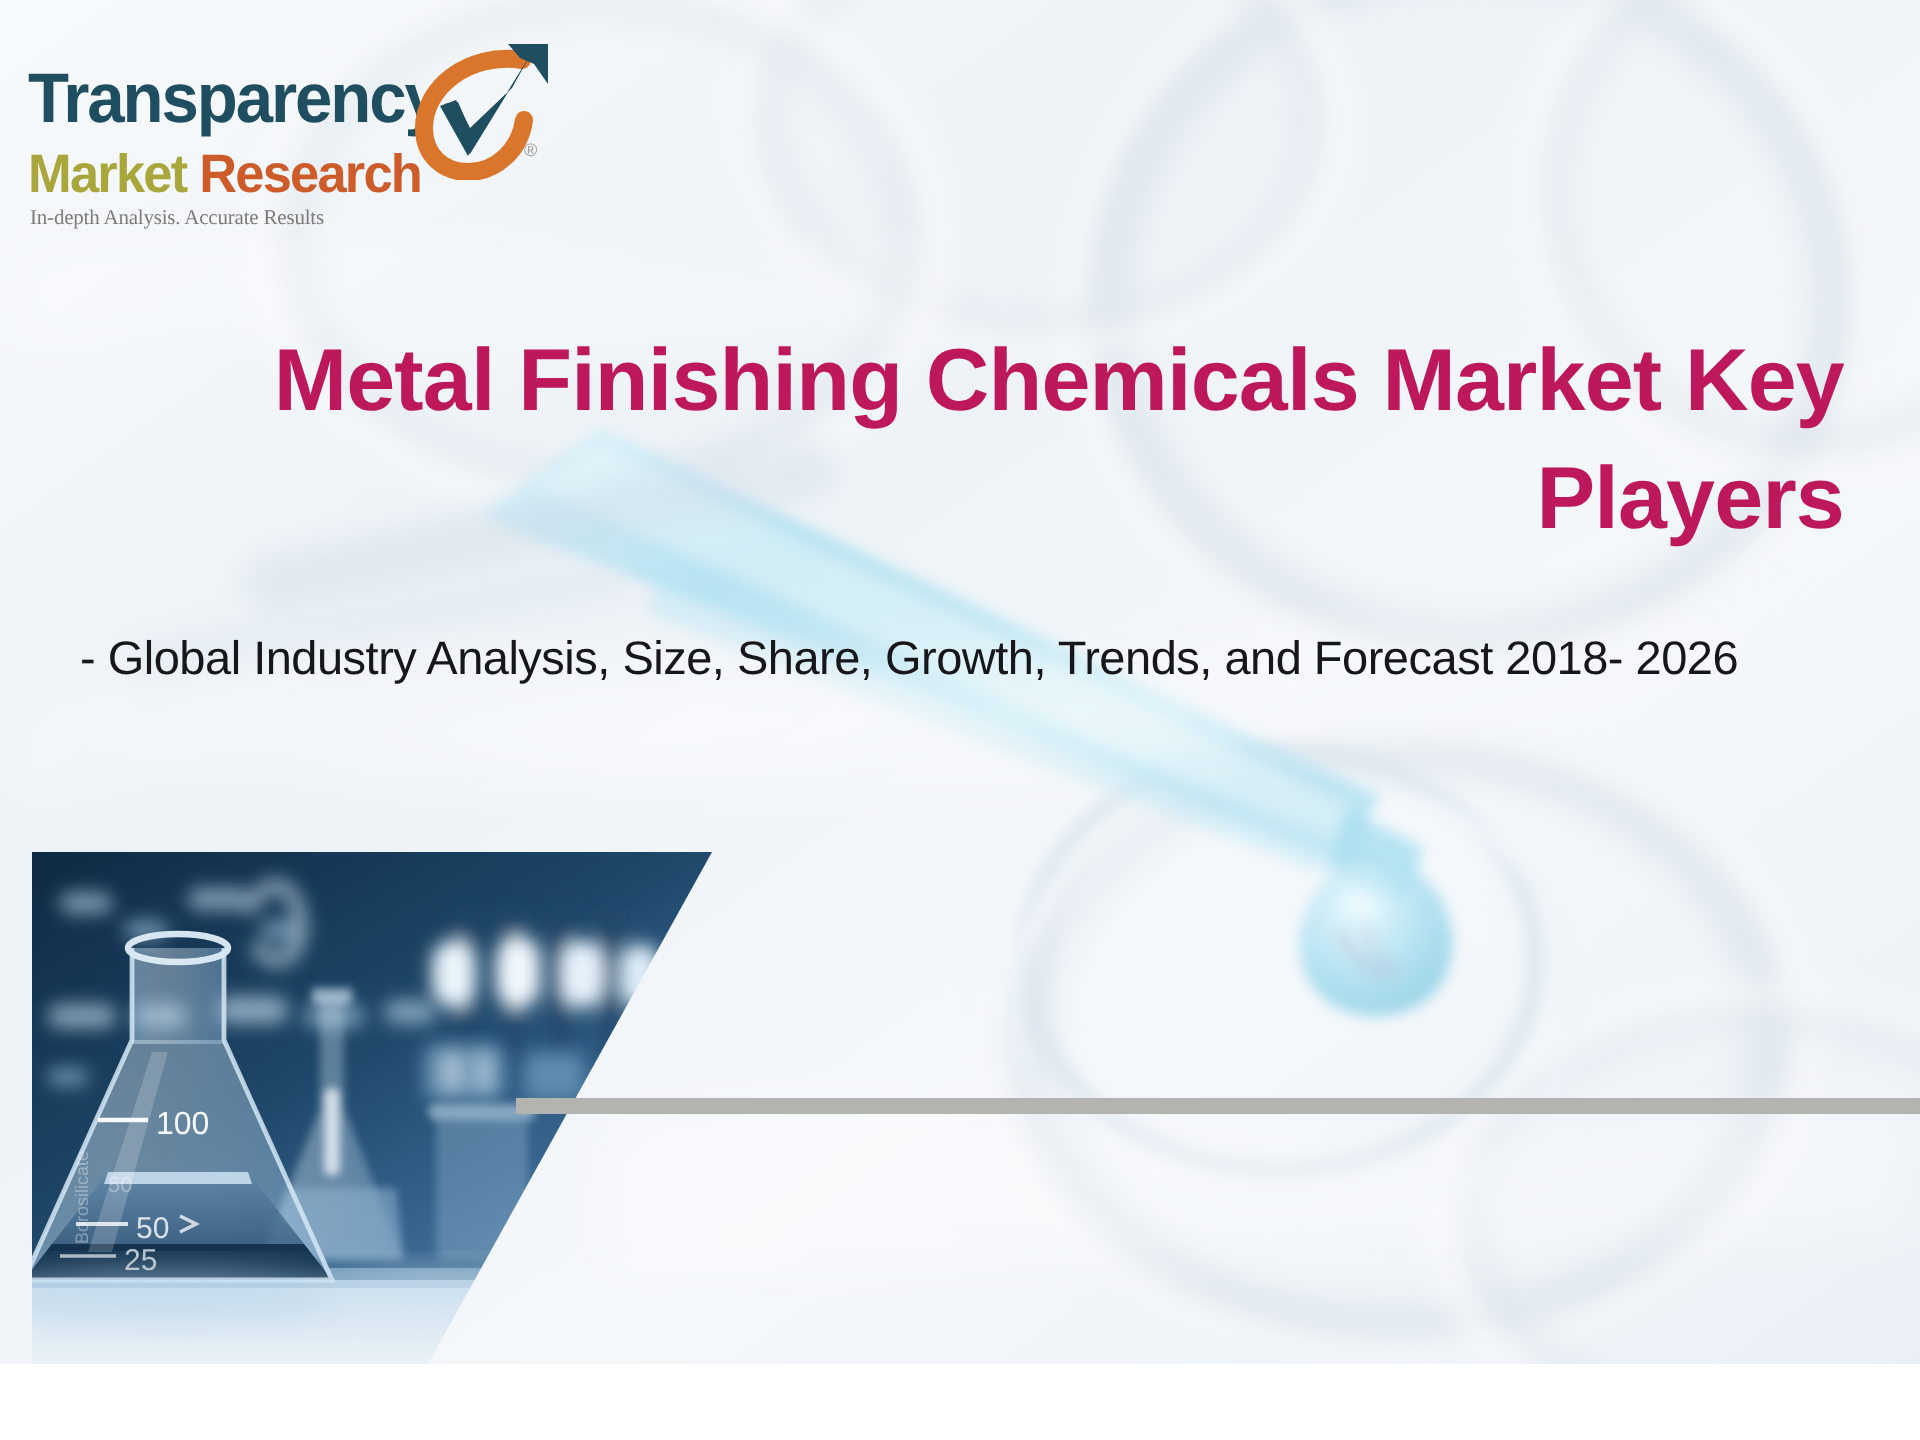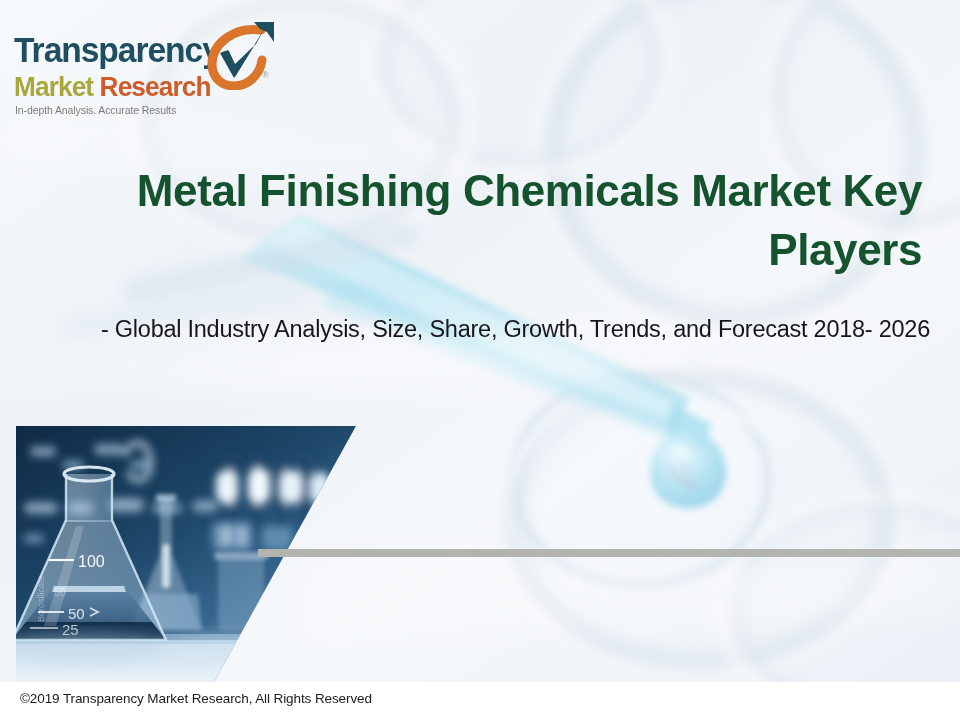--- a/index.html
+++ b/index.html
@@ -93,21 +93,21 @@
   .logo-market { color: #a9a63c; }
   .logo-research { color: #cd5c2a; }
   .logo-tagline {
     position: absolute;
     left: 3px;
     top: 76px;
     font-size: 10.5px;
     color: #7c7c78;
     letter-spacing: -0.1px;
     white-space: nowrap;
-    font-family: Liberation Sans, sans-serif;
+    font-family: Liberation Serif, serif;
   }
   .logo-mark {
     position: absolute;
     left: 192px;
     top: -8px;
     width: 74px;
     height: 70px;
   }
   .logo-reg {
     position: absolute;
@@ -119,31 +119,31 @@
 
   
   .title {
     position: absolute;
     left: 70px;
     top: 162px;
     width: 852px;
     text-align: right;
     font-size: 44px;
     font-weight: bold;
-    color: #14532d;
+    color: #be185d;
     line-height: 1.33;
     letter-spacing: -0.4px;
     font-family: "Liberation Sans", sans-serif;
   }
   .subtitle {
     position: absolute;
     left: 40px;
     top: 315px;
     width: 890px;
-    text-align: right;
+    text-align: left;
     font-size: 23.5px;
     font-weight: normal;
     color: #17171b;
     letter-spacing: -0.25px;
     line-height: 1.25;
     font-family: "Liberation Sans", sans-serif;
   }
 
   
   .footer-bar {
@@ -404,15 +404,14 @@
         <path d="M 50 2 L 70 2 L 70 22 L 63 12 L 56 9 Z" fill="#1e4e60"></path>
       </svg>
     </div>
     <div class="logo-reg">®</div>
   </div>
 
   <div class="title">Metal Finishing Chemicals Market Key Players</div>
   <div class="subtitle">- Global Industry Analysis, Size, Share, Growth, Trends, and Forecast 2018- 2026</div>
 
   <div class="footer-bar"></div>
-  <div class="footer-text">©2019 Transparency Market Research, All Rights Reserved</div>
 
 </div>
 
 </body></html>

